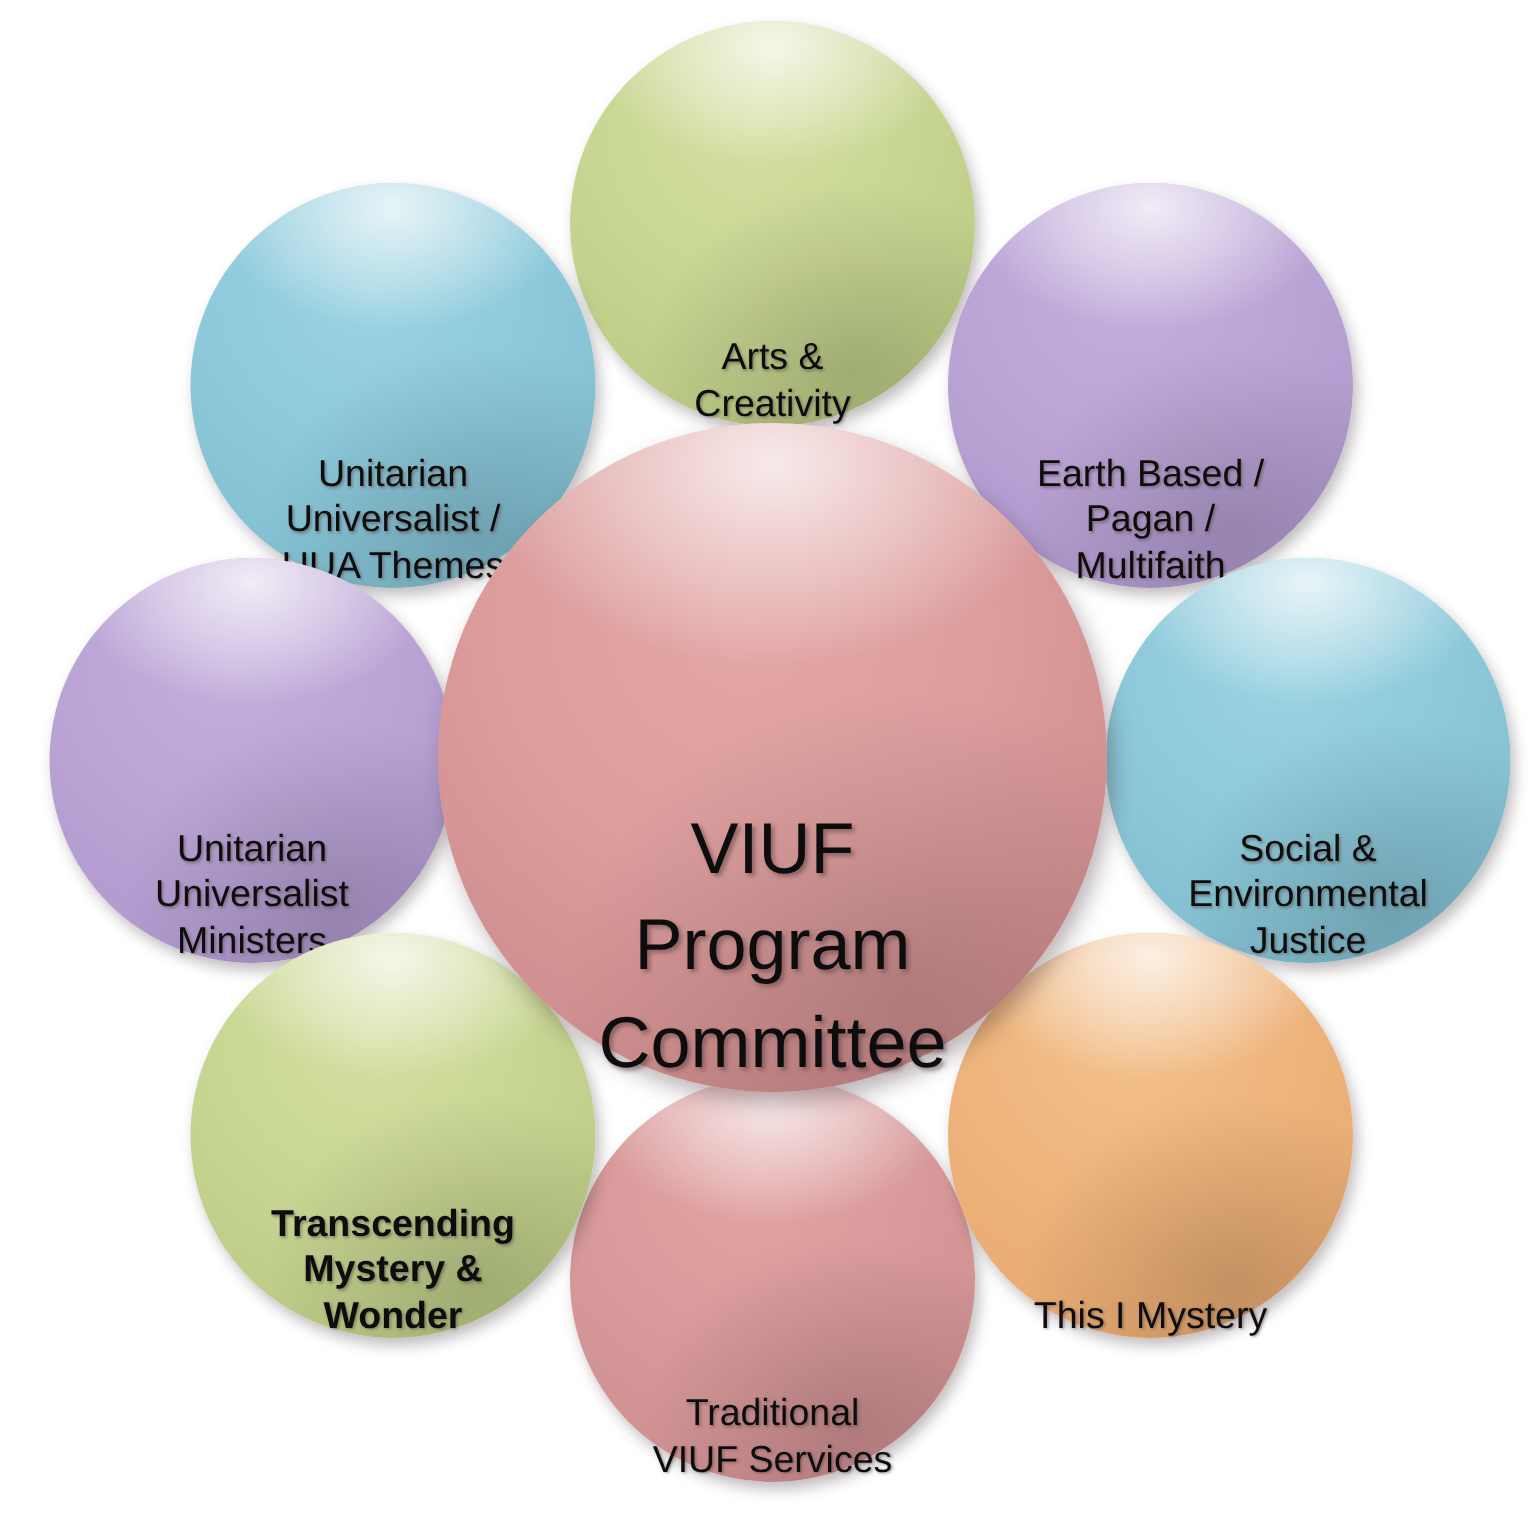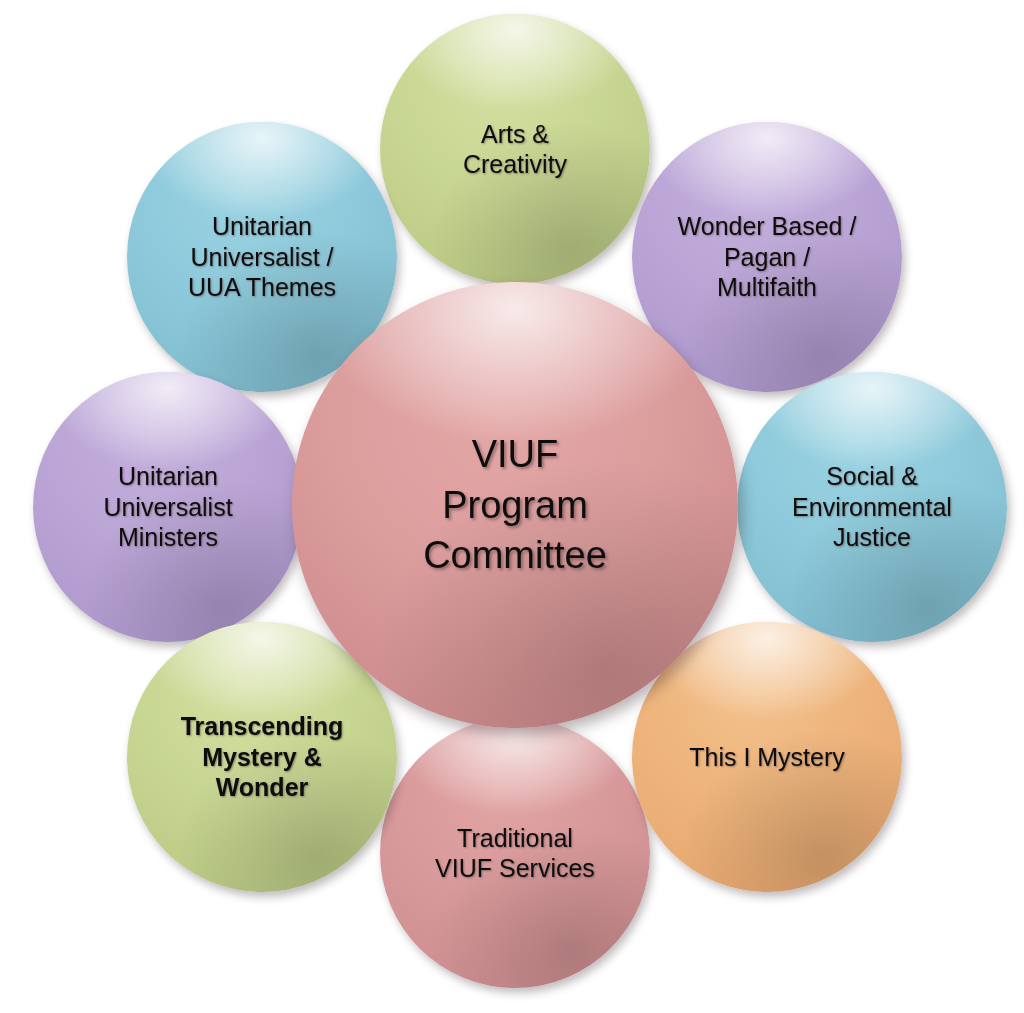--- a/index.html
+++ b/index.html
@@ -17,21 +17,21 @@
     height: 1013px;
     background: #ffffff;
     overflow: hidden;
   }
 
   
   .node {
     position: absolute;
     border-radius: 50%;
     display: flex;
-    align-items: center;
+    align-items: flex-end;
     justify-content: center;
     text-align: center;
     box-sizing: border-box;
     color: #0d0d0d;
     line-height: 1.22;
   }
   .node .label {
     position: relative;
     z-index: 3;
     padding: 0 8%;
@@ -75,21 +75,21 @@
     box-shadow: 3px 5px 9px rgba(70,55,60,0.33);
     z-index: 5;
   }
 
   
   .hub {
     width: 446px;
     height: 446px;
     left: 292px;
     top: 282px;
-    font-size: 38px;
+    font-size: 48px;
     line-height: 1.34;
     background:
       radial-gradient(circle at 46% 30%, #e3a7a6 0%, #dc9d9d 42%, #ce8d8e 78%, #c68485 100%);
     box-shadow: 4px 7px 14px rgba(60,40,45,0.35);
     z-index: 20;
   }
   .hub .label {
     padding: 0 6%;
     text-shadow: 2px 2px 3px rgba(90,60,60,0.55);
   }
@@ -118,21 +118,21 @@
 <body>
 
 <div id="stage">
 
   <div class="node satellite c-green n-top behind">
     <span class="label">Arts &amp;
 Creativity</span>
   </div>
 
   <div class="node satellite c-purple n-topright behind">
-    <span class="label">Wonder Based /
+    <span class="label">Earth Based /
 Pagan /
 Multifaith</span>
   </div>
 
   <div class="node satellite c-teal n-right behind">
     <span class="label">Social &amp;
 Environmental
 Justice</span>
   </div>
 

